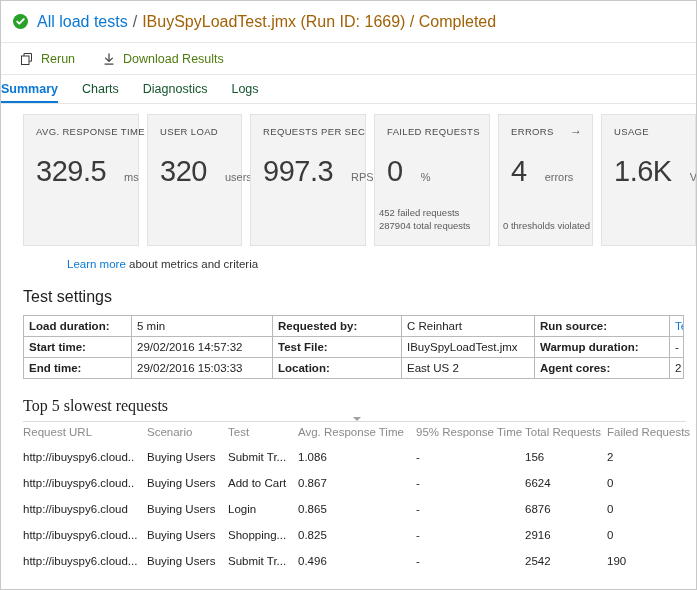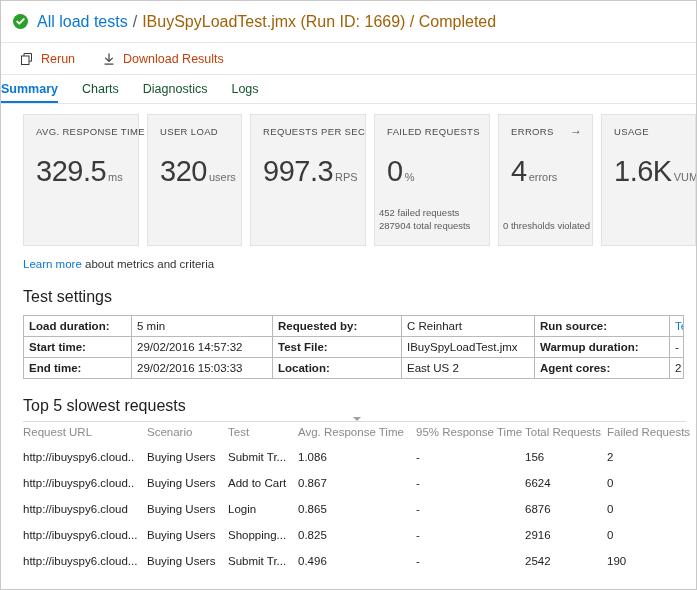--- a/index.html
+++ b/index.html
@@ -70,21 +70,21 @@
     display: flex;
     align-items: center;
     padding-left: 18px;
     border-bottom: 1px solid #e6e6e6;
     box-sizing: border-box;
   }
   .tool-btn {
     display: inline-flex;
     align-items: center;
     font-size: 12.5px;
-    color: #c2410c;
+    color: #4d7c0f;
     cursor: pointer;
     margin-right: 26px;
     white-space: nowrap;
     justify-content: flex-end;
   }
   .tool-btn .ic {
     width: 15px;
     height: 15px;
     margin-right: 7px;
     display: inline-flex;
@@ -159,51 +159,53 @@
   .card-num {
     font-size: 29px;
     font-weight: 300;
     color: #3a3a3a;
     line-height: 1;
     letter-spacing: -0.5px;
   }
   .card-unit {
     font-size: 11px;
     color: #6b6b6b;
-    margin-left: 2px;
+    margin-left: 18px;
   }
   .card-sub {
     position: absolute;
     left: 4px;
     bottom: 12px;
     font-size: 9.5px;
     color: #5a5a5a;
     line-height: 1.35;
   }
 
   
   .learn-row {
     margin: 12px 0 0 22px;
     font-size: 11.5px;
     color: #333;
   }
   .learn-link {
     color: #0a78d4;
     cursor: pointer;
+    margin-left: 44px;
   }
 
   
   .section-title {
     margin: 18px 0 9px 22px;
     font-size: 16px;
     font-weight: normal;
     color: #1e1e1e;
   }
   .section-title.with-rule {
     margin-bottom: 0;
+    font-family: Liberation Serif, serif;
   }
   .rule {
     margin: 6px 0 0 22px;
     width: 663px;
     height: 1px;
     background: #dcdcdc;
   }
 
   
   .settings-table {

